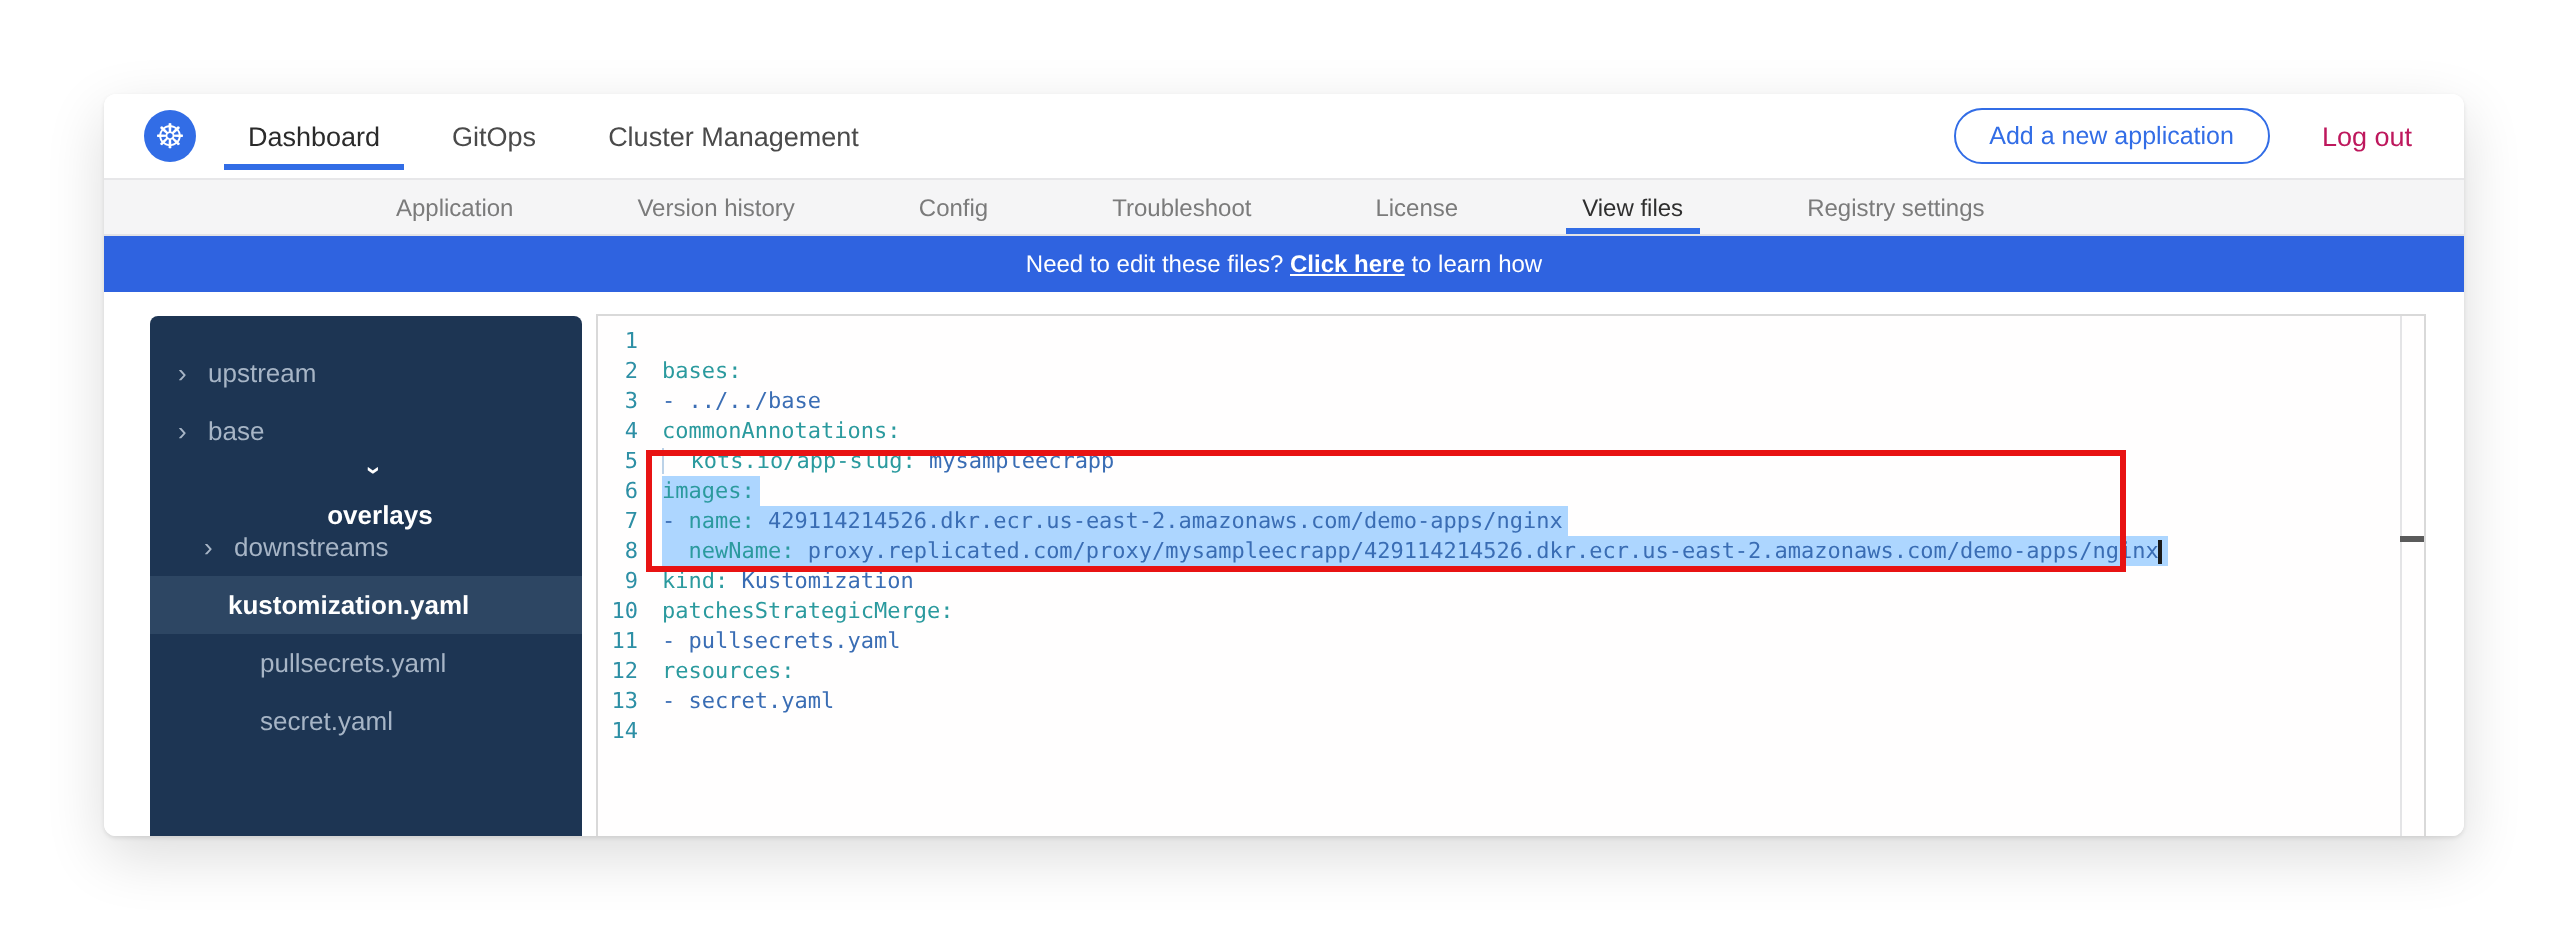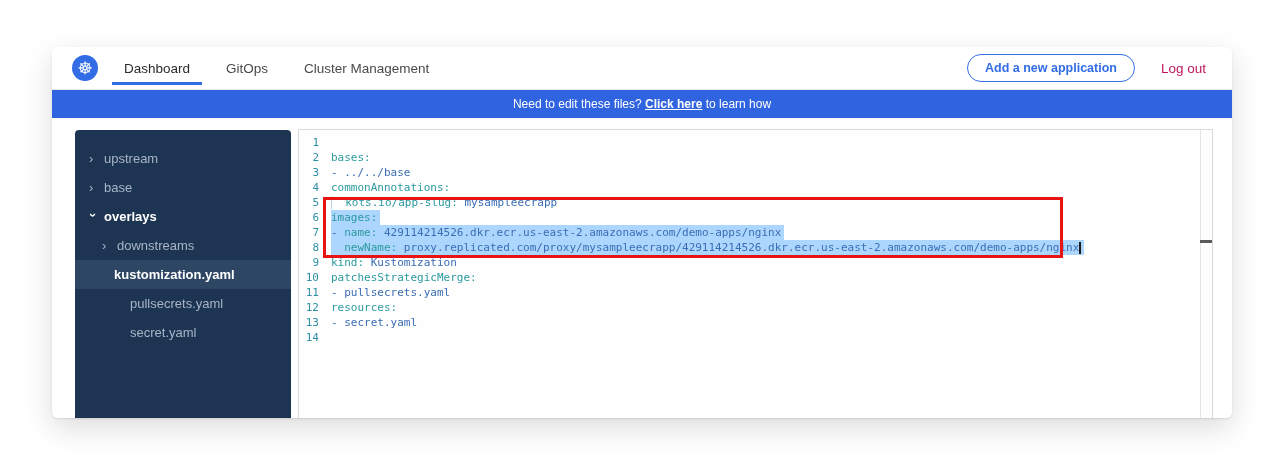--- a/index.html
+++ b/index.html
@@ -22,21 +22,21 @@
     color:#fff; display:flex; align-items:center; justify-content:center;
     font-size:17px; line-height:1; margin-right:26px; flex:0 0 26px;}
   .topnav-items{display:flex; align-items:center; gap:36px; height:100%;}
   .topnav-item{position:relative; font-size:13.5px; color:#4a4a4a; height:100%;
     display:flex; align-items:center; cursor:pointer; white-space:nowrap;}
   .topnav-item.active{color:#2b2b2b;}
   .topnav-item.active::after{content:""; position:absolute; left:-12px; right:-12px;
     bottom:4px; height:3px; background:var(--accent);}
   .topnav-spacer{flex:1;}
   .add-app-btn{border:1px solid var(--accent); color:var(--accent); background:#fff;
-    border-radius:15px; font-size:12.5px; font-weight:bold; padding:6px 17px;
+    border-radius:15px; font-size:12.5px; font-weight:normal; padding:6px 17px;
     cursor:pointer; white-space:nowrap; font-family:"Liberation Sans", sans-serif;}
   .logout{font-size:13.5px; color:#be185d; margin-left:26px; margin-right:6px;
     cursor:pointer; white-space:nowrap;}
   
   .subnav{height:28px; flex:0 0 28px; background:#f5f5f6; display:flex;
     align-items:stretch; padding-left:144px; gap:58px; border-bottom:1px solid #e3e3e6;}
   .subtab{font-size:12px; color:#7b7b7b; display:flex; align-items:center;
     cursor:pointer; position:relative; white-space:nowrap; padding:0 2px;}
   .subtab.active{color:#2f2f2f;}
   .subtab.active::after{content:""; position:absolute; left:-6px; right:-6px;
@@ -90,34 +90,43 @@
     <div class="topnav-items">
         <div class="topnav-item active">Dashboard</div>
         <div class="topnav-item">GitOps</div>
         <div class="topnav-item">Cluster Management</div>
       </div>
     <div class="topnav-spacer"></div>
     <button class="add-app-btn">Add a new application</button>
     <div class="logout">Log out</div>
   </div>
 
+  <div class="subnav">
+      <div class="subtab">Application</div>
+      <div class="subtab">Version history</div>
+      <div class="subtab">Config</div>
+      <div class="subtab">Troubleshoot</div>
+      <div class="subtab">License</div>
+      <div class="subtab active">View files</div>
+      <div class="subtab">Registry settings</div>
+    </div>
 
   <div class="banner"><span>Need to edit these files? </span><span class="link">Click here</span><span> to learn how</span></div>
 
   <div class="content">
     <div class="filetree">
         <div class="tree-item" style="padding-left: 14px;">
           <span class="chev">›</span>
           <span>upstream</span>
         </div>
         <div class="tree-item" style="padding-left: 14px;">
           <span class="chev">›</span>
           <span>base</span>
         </div>
-        <div class="tree-item bold" style="padding-left: 14px;">
+        <div class="tree-item bold" style="padding-left: 14px; flex-direction: column;">
           <span class="chev expanded">›</span>
           <span>overlays</span>
         </div>
         <div class="tree-item" style="padding-left: 27px;">
           <span class="chev">›</span>
           <span>downstreams</span>
         </div>
         <div class="tree-item bold selected" style="padding-left: 24px;">
           <span class="chev"></span>
           <span>kustomization.yaml</span>

